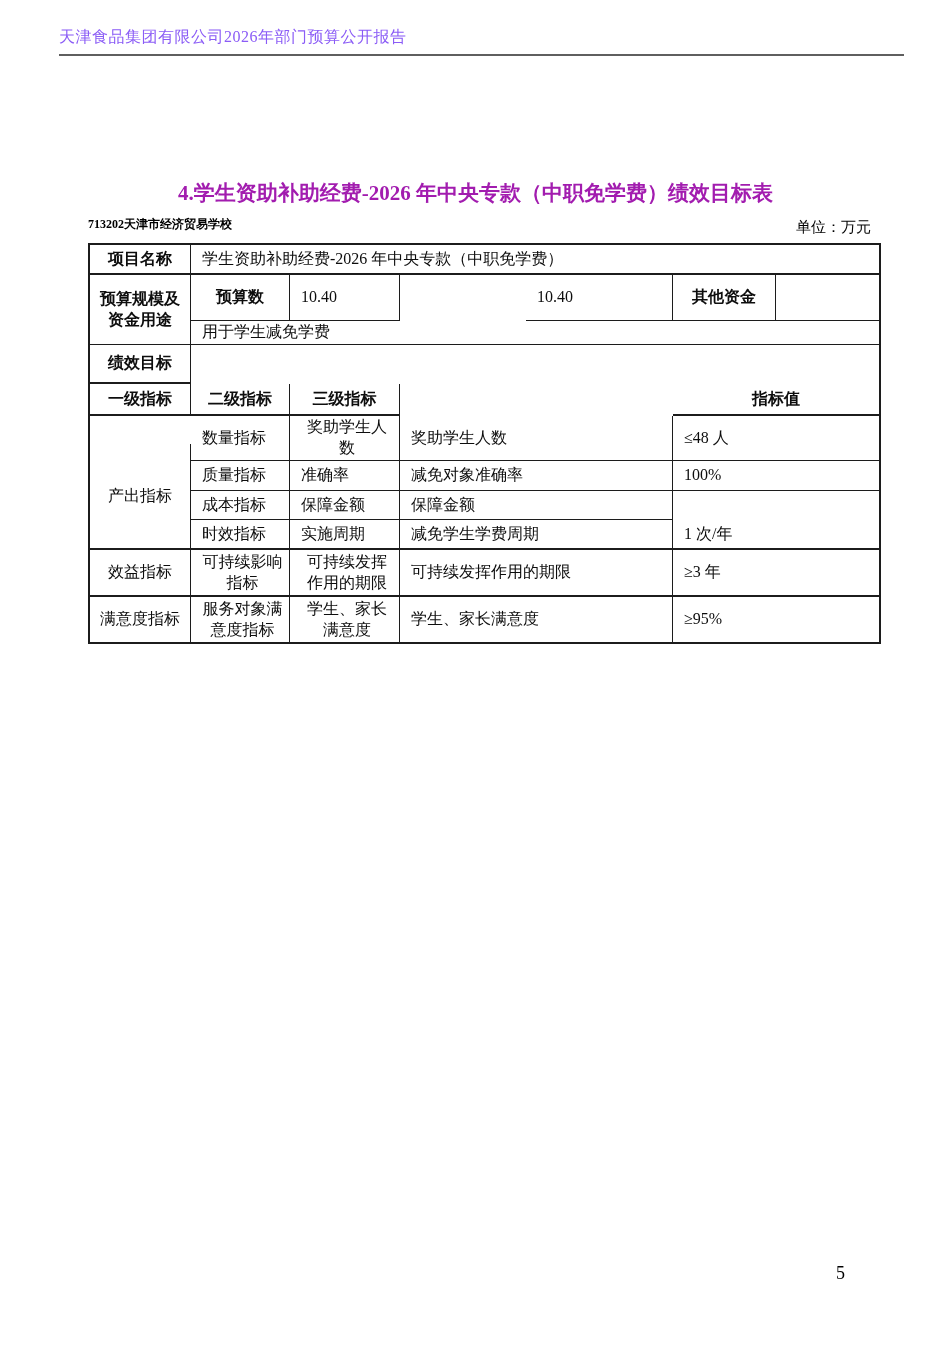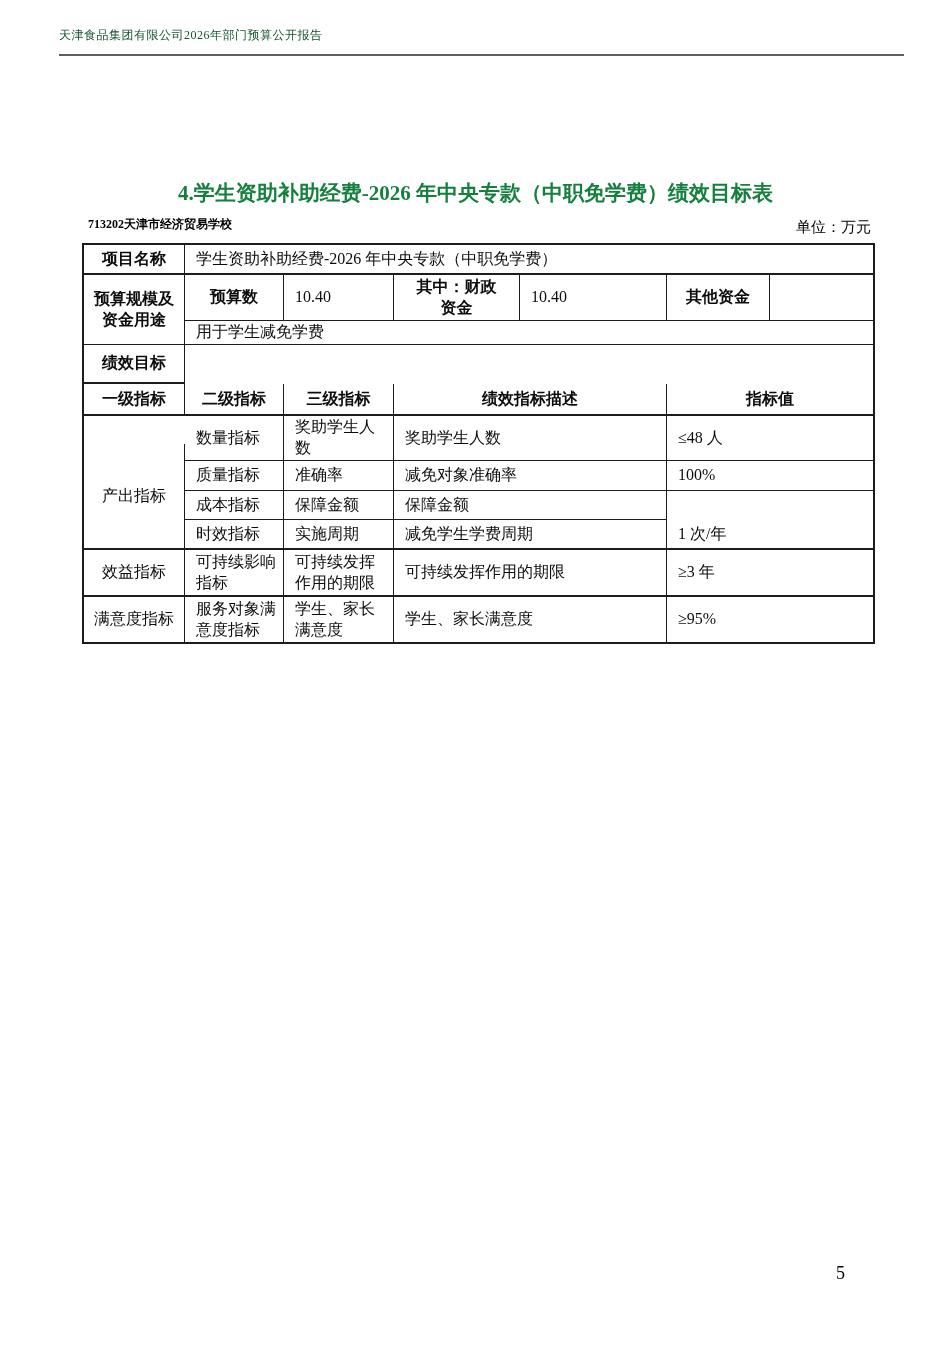--- a/index.html
+++ b/index.html
@@ -7,57 +7,57 @@
   body {
     position: relative;
     background: #ffffff;
     color: #111111;
     font-family: "Liberation Serif", "DejaVu Serif", serif;
     overflow: hidden;
   }
   
   .doc-header-text {
     position: absolute; left: 59px; top: 27px;
-    font-size: 12px; letter-spacing: 0.5px; color: #14532d;
+    font-size: 16px; letter-spacing: 0.5px; color: #8b5cf6;
   }
   .doc-header-rule {
     position: absolute; left: 59px; top: 54px;
     width: 845px; height: 2px; background: #5f5f5f;
   }
   
   .doc-title {
     position: absolute; left: 0; top: 179px; width: 951px;
-    text-align: center; font-size: 21px; font-weight: bold; color: #15803d;
+    text-align: center; font-size: 21px; font-weight: bold; color: #a21caf;
   }
   .sub-left {
     position: absolute; left: 88px; top: 216px;
     font-size: 12px; font-weight: bold; color: #000;
   }
   .sub-right {
     position: absolute; right: 80px; top: 218px;
     font-size: 15px; color: #000;
   }
   
   .perf-table {
-    position: absolute; left: 82px; top: 243px;
+    position: absolute; left: 88px; top: 243px;
     display: grid;
     grid-template-columns: 101px 99px 110px 126px 147px 103px 103px;
     grid-template-rows: 30px 46px 24px 39px 32px 45px 30px 29px 30px 47px 45px;
     border: 2px solid #1c1c1c;
     background: #fff;
     font-size: 16px; line-height: 1.3; color: #0d0d0d;
   }
   .cell {
     border-right: 1px solid #1c1c1c;
     border-bottom: 1px solid #1c1c1c;
     display: flex; align-items: center;
     overflow: hidden;
   }
   .center { justify-content: center; text-align: center; padding: 0 8px; }
-  .left   { padding-left: 11px; padding-right: 6px; text-align: left; }
+  .left   { padding-left: 11px; padding-right: 6px; text-align: center; }
   .bold   { font-weight: bold; }
   .noR    { border-right: none; }
   .noB    { border-bottom: none; }
   .b2     { border-bottom-width: 2px; }
   .padW   { padding: 0 16px; }
   
   .page-number {
     position: absolute; left: 836px; top: 1263px;
     font-size: 18px; color: #000;
   }
@@ -73,32 +73,30 @@
 <div class="sub-right">单位：万元</div>
 
 <div class="perf-table">
 
   <div class="cell center bold b2" style="grid-row:1;grid-column:1;">项目名称</div>
   <div class="cell left noR b2" style="grid-row:1;grid-column:2/-1;">学生资助补助经费-2026 年中央专款（中职免学费）</div>
 
   <div class="cell center bold" style="grid-row:2/span 2;grid-column:1;">预算规模及资金用途</div>
   <div class="cell center bold" style="grid-row:2;grid-column:2;">预算数</div>
   <div class="cell left" style="grid-row:2;grid-column:3;">10.40</div>
-  <div class="cell center bold padW" style="grid-row:2;grid-column:4;">其中：财政资金</div>
   <div class="cell left" style="grid-row:2;grid-column:5;">10.40</div>
   <div class="cell center bold" style="grid-row:2;grid-column:6;">其他资金</div>
   <div class="cell noR" style="grid-row:2;grid-column:7;"></div>
   <div class="cell left noR" style="grid-row:3;grid-column:2/-1;">用于学生减免学费</div>
 
   <div class="cell center bold b2" style="grid-row:4;grid-column:1;">绩效目标</div>
 
   <div class="cell center bold b2" style="grid-row:5;grid-column:1;">一级指标</div>
   <div class="cell center bold b2" style="grid-row:5;grid-column:2;">二级指标</div>
   <div class="cell center bold b2" style="grid-row:5;grid-column:3;">三级指标</div>
-  <div class="cell center bold b2" style="grid-row:5;grid-column:4/span 2;">绩效指标描述</div>
   <div class="cell center bold b2 noR" style="grid-row:5;grid-column:6/-1;">指标值</div>
 
   <div class="cell center b2" style="grid-row:6/span 4;grid-column:1;margin-top:28px;">产出指标</div>
 
   <div class="cell left" style="grid-row:6;grid-column:2;">数量指标</div>
   <div class="cell left" style="grid-row:6;grid-column:3;">奖助学生人数</div>
   <div class="cell left" style="grid-row:6;grid-column:4/span 2;">奖助学生人数</div>
   <div class="cell left noR" style="grid-row:6;grid-column:6/-1;">≤48 人</div>
 
   <div class="cell left" style="grid-row:7;grid-column:2;">质量指标</div>

